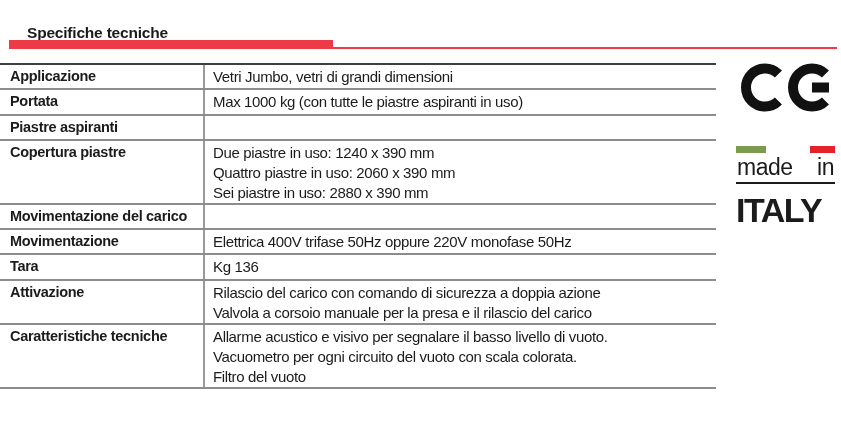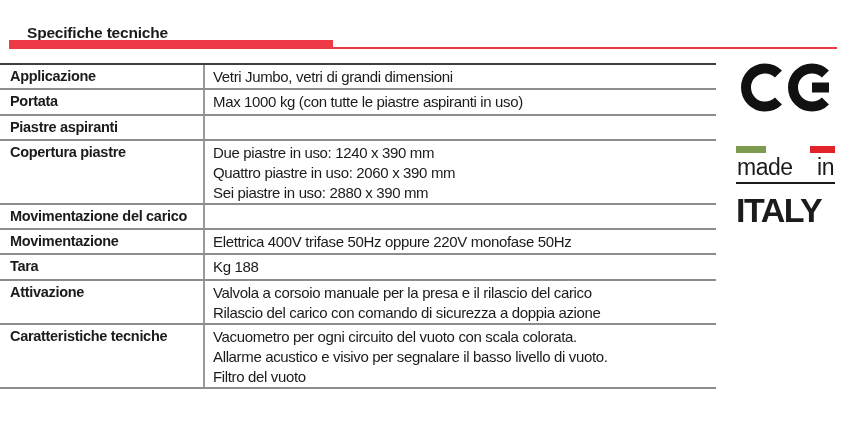--- a/index.html
+++ b/index.html
@@ -110,35 +110,35 @@
     </div>
     <div class="spec-row">
       <div class="spec-label">Movimentazione</div>
       <div class="spec-value">
         <div class="spec-line">Elettrica 400V trifase 50Hz oppure 220V monofase 50Hz</div>
       </div>
     </div>
     <div class="spec-row">
       <div class="spec-label">Tara</div>
       <div class="spec-value">
-        <div class="spec-line">Kg 188</div>
+        <div class="spec-line">Kg 136</div>
       </div>
     </div>
     <div class="spec-row">
       <div class="spec-label">Attivazione</div>
       <div class="spec-value">
+        <div class="spec-line">Rilascio del carico con comando di sicurezza a doppia azione</div>
         <div class="spec-line">Valvola a corsoio manuale per la presa e il rilascio del carico</div>
-        <div class="spec-line">Rilascio del carico con comando di sicurezza a doppia azione</div>
       </div>
     </div>
     <div class="spec-row">
       <div class="spec-label">Caratteristiche tecniche</div>
       <div class="spec-value">
+        <div class="spec-line">Allarme acustico e visivo per segnalare il basso livello di vuoto.</div>
         <div class="spec-line">Vacuometro per ogni circuito del vuoto con scala colorata.</div>
-        <div class="spec-line">Allarme acustico e visivo per segnalare il basso livello di vuoto.</div>
         <div class="spec-line">Filtro del vuoto</div>
       </div>
     </div>
   </div>
 
 <svg class="ce-badge" viewBox="0 0 95 55" xmlns="http://www.w3.org/2000/svg" aria-hidden="true">
   <path d="M 37.44 14.06 A 19 19 0 1 0 37.44 40.94" fill="none" stroke="#111111" stroke-width="10" stroke-linecap="butt"></path>
   <path d="M 84.44 14.06 A 19 19 0 1 0 84.44 40.94" fill="none" stroke="#111111" stroke-width="10" stroke-linecap="butt"></path>
   <path d="M 71 27.5 H 88" fill="none" stroke="#111111" stroke-width="10" stroke-linecap="butt"></path>
 </svg>

